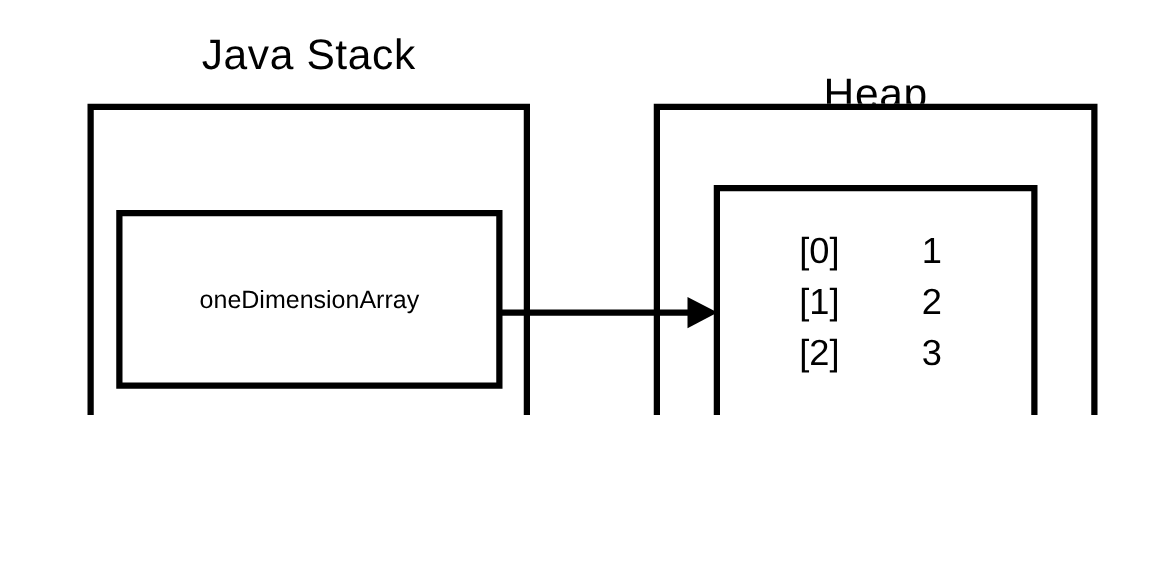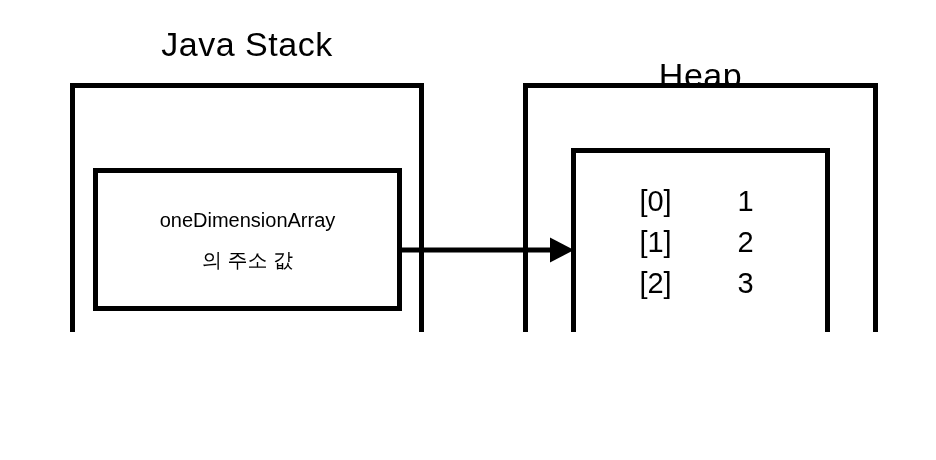--- a/index.html
+++ b/index.html
@@ -97,21 +97,20 @@
   <div class="title stack-title">Java Stack</div>
 
   <div class="title heap-title">Heap</div>
 
   <div class="outer-box stack-outer"></div>
 
   <div class="outer-box heap-outer"></div>
 
   <div class="inner-box var-box">
     <div class="var-line">oneDimensionArray</div>
-    <div class="var-line">의 주소 값</div>
   </div>
 
   <div class="inner-box array-box">
     <div class="array-row">
       <span class="idx">[0]</span>
       <span class="val">1</span>
     </div>
     <div class="array-row">
       <span class="idx">[1]</span>
       <span class="val">2</span>

